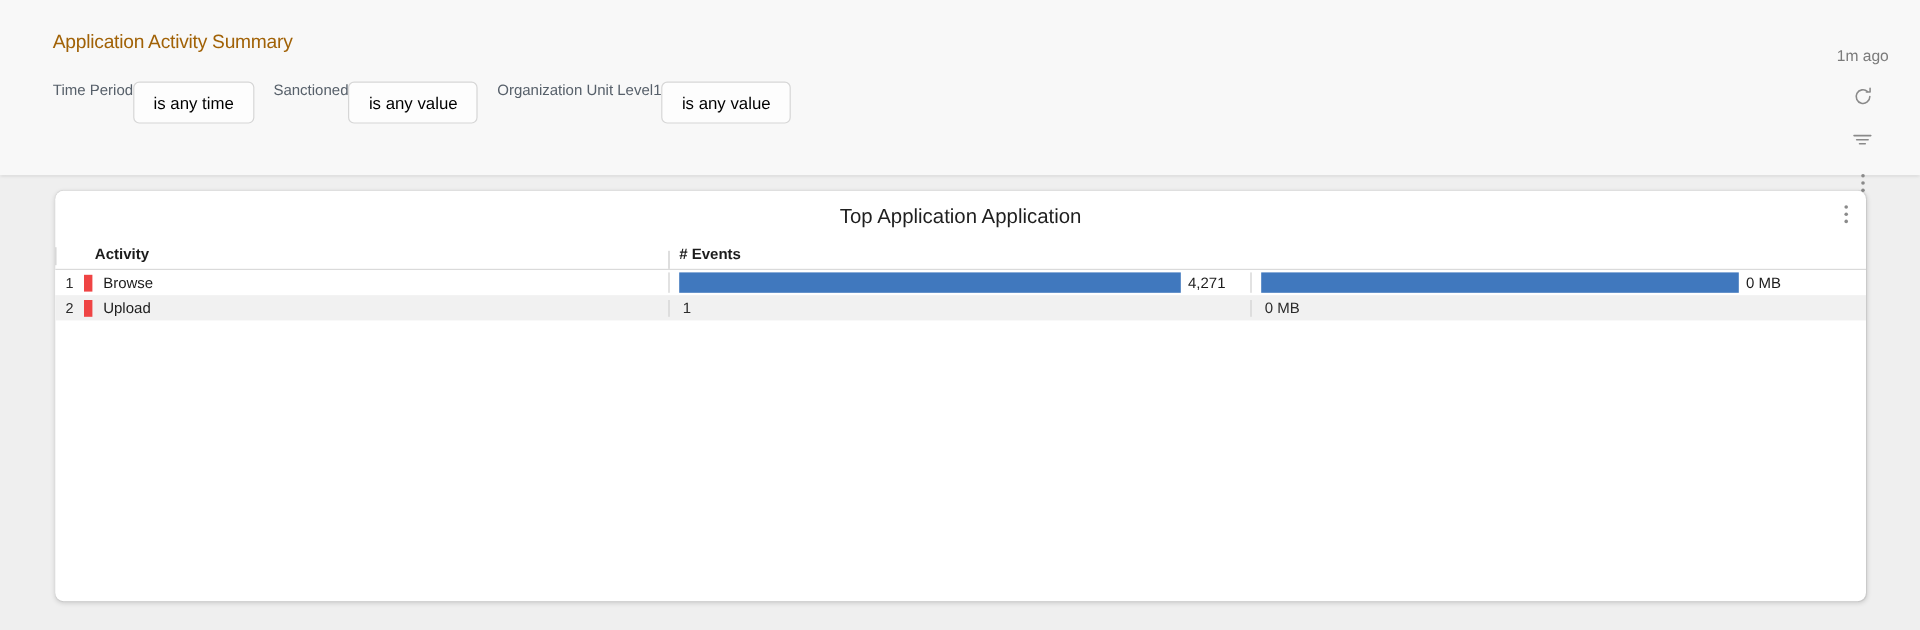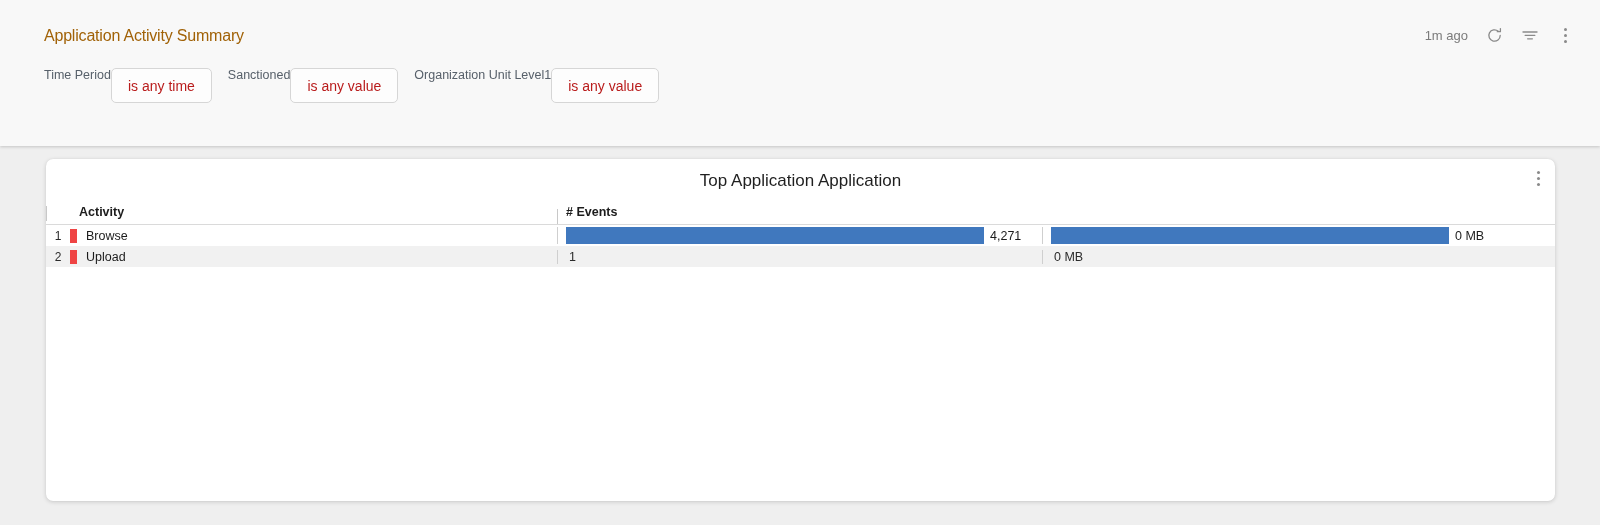--- a/index.html
+++ b/index.html
@@ -26,24 +26,25 @@
     left: 44px; top: 17px;
     font-size: 16px;
     font-weight: 400;
     color: #a16207;
     letter-spacing: -0.2px;
     line-height: 38px;
   }
 
   .header-tools {
     position: absolute;
-    right: 26px; top: 25px;
+    right: 26px; top: 39px;
     display: flex;
     align-items: center;
     gap: 16px;
+    flex-direction: column;
   }
   .ago-text {
     font-size: 13px;
     color: #7b7b7b;
   }
   .icon-btn {
     width: 20px; height: 20px;
     display: flex; align-items: center; justify-content: center;
     color: #8a8a8a;
     cursor: pointer;
@@ -77,21 +78,21 @@
   }
   .filter-chip {
     height: 35px;
     min-width: 96px;
     border: 1px solid #d6d6d6;
     border-radius: 5px;
     background: #fdfdfd;
     display: flex; align-items: center; justify-content: center;
     padding: 0 16px;
     font-size: 14px;
-    color: #b91c1c;
+    color: #000000;
     cursor: pointer;
     white-space: nowrap;
   }
   .filter-chip.active {
     background: #cfe7ee;
     border-color: #bcbcbc;
   }
 
   
   .card {

